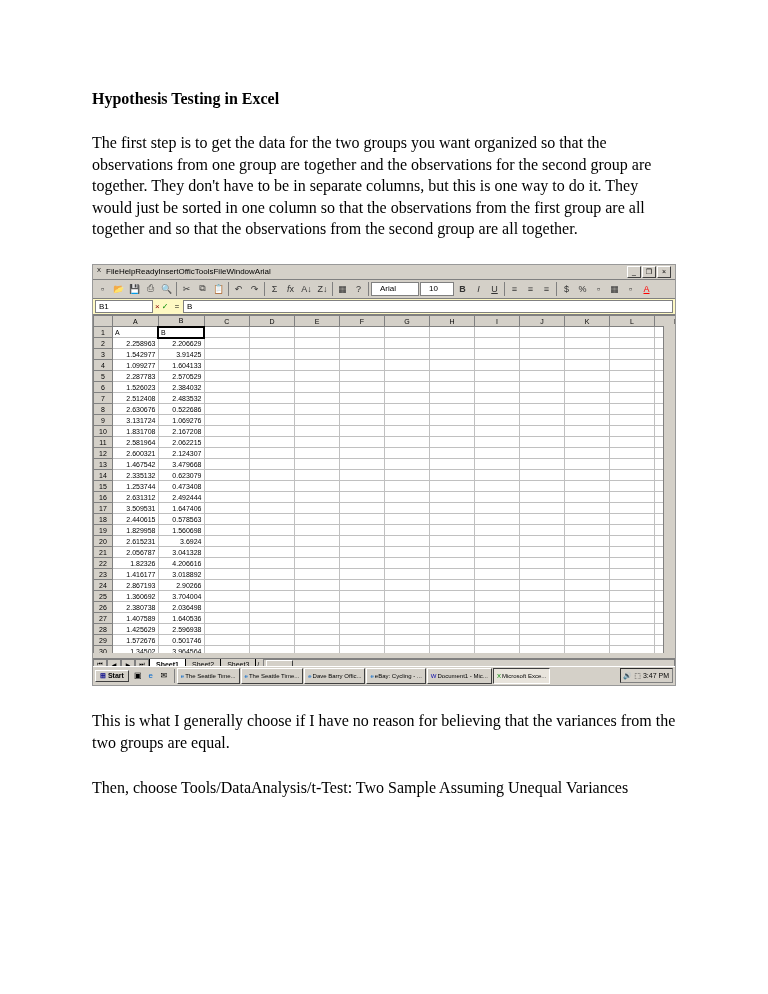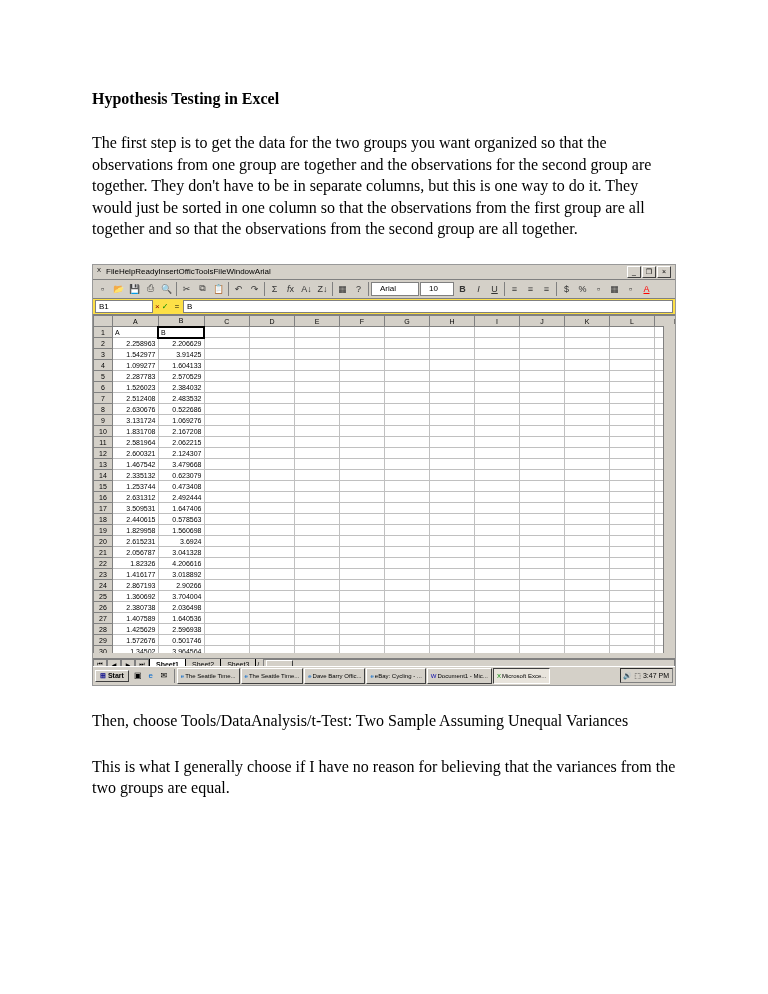--- a/index.html
+++ b/index.html
@@ -11,21 +11,21 @@
 .titlebar .xicon{width:10px;height:10px;background:#fff;margin-right:3px;display:flex;align-items:center;justify-content:center;color:#008000;font-weight:bold;font-size:7px}
 .titlebar .ttext{flex:1;font-weight:bold;font-size:8px}
 .winbtns{display:flex;gap:1px}
 .winbtn{width:12px;height:10px;background:#d4d0c8;border:1px solid #fff;border-right-color:#404040;border-bottom-color:#404040;font-size:7px;display:flex;align-items:center;justify-content:center;color:#000}
 .menubar{background:#d4d0c8;height:14px;display:flex;align-items:center;padding:0 4px;border-bottom:1px solid #808080}
 .menubar span{font-size:8px}
 .toolbar{background:#d4d0c8;height:18px;display:flex;align-items:center;padding:0 2px;gap:1px;border-bottom:1px solid #808080}
 .tbtn{width:15px;height:15px;background:#d4d0c8;display:flex;align-items:center;justify-content:center;font-size:9px;color:#333}
 .tsep{width:1px;height:14px;background:#808080;margin:0 1px}
 .fontbox{background:#fff;border:1px solid #808080;height:12px;padding:0 8px;font-size:8px;display:flex;align-items:center;min-width:30px}
-.namebox{background:#fde047;height:15px;display:flex;align-items:center;border-bottom:1px solid #808080}
+.namebox{background:#fef9c3;height:15px;display:flex;align-items:center;border-bottom:1px solid #808080}
 .nb-left{background:#fff;border:1px solid #808080;width:50px;height:11px;padding:0 3px;font-size:8px;display:flex;align-items:center;margin:0 2px}
 .fx{margin:0 4px;font-size:8px;font-style:italic}
 .formula{background:#fff;border:1px solid #808080;flex:1;height:11px;padding:0 3px;font-size:8px;display:flex;align-items:center;margin-right:2px}
 .gridwrap{position:relative;background:#fff;height:338px;overflow:hidden}
 .grid{border-collapse:collapse;font-size:7px}
 .grid th{background:#d4d0c8;border:1px solid #808080;font-weight:normal;text-align:center;padding:0;height:10px;min-width:40px}
 .grid th.rowh{min-width:18px;width:18px}
 .grid td{border:1px solid #c0c0c0;padding:0 2px;text-align:right;height:9px;min-width:40px;font-size:7px}
 .grid td.sel{border:2px solid #000}
 .grid td.labcell{text-align:left}
@@ -687,15 +687,15 @@
           <span>Microsoft Exce...</span>
         </div>
       <div class="tray">
         <span>🔊</span>
         <span>⬚</span>
         <span>3:47 PM</span>
       </div>
     </div>
   </div>
 
+  <div class="para">This is what I generally choose if I have no reason for believing that the variances from the two groups are equal.</div>
   <div class="para">Then, choose Tools/DataAnalysis/t-Test:  Two Sample Assuming Unequal Variances</div>
-  <div class="para">This is what I generally choose if I have no reason for believing that the variances from the two groups are equal.</div>
 </div>
 
 </body></html>

